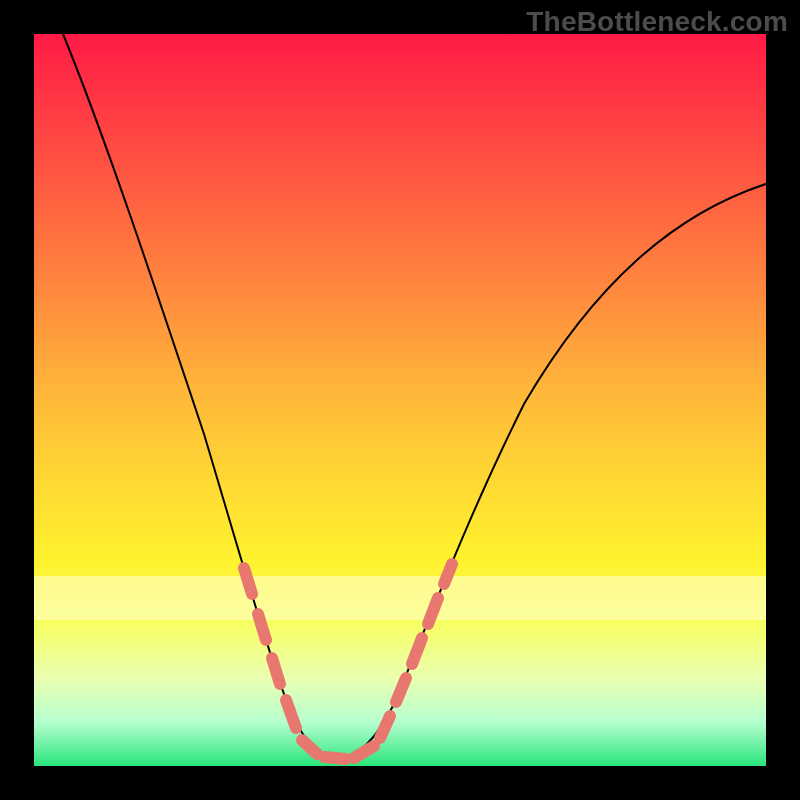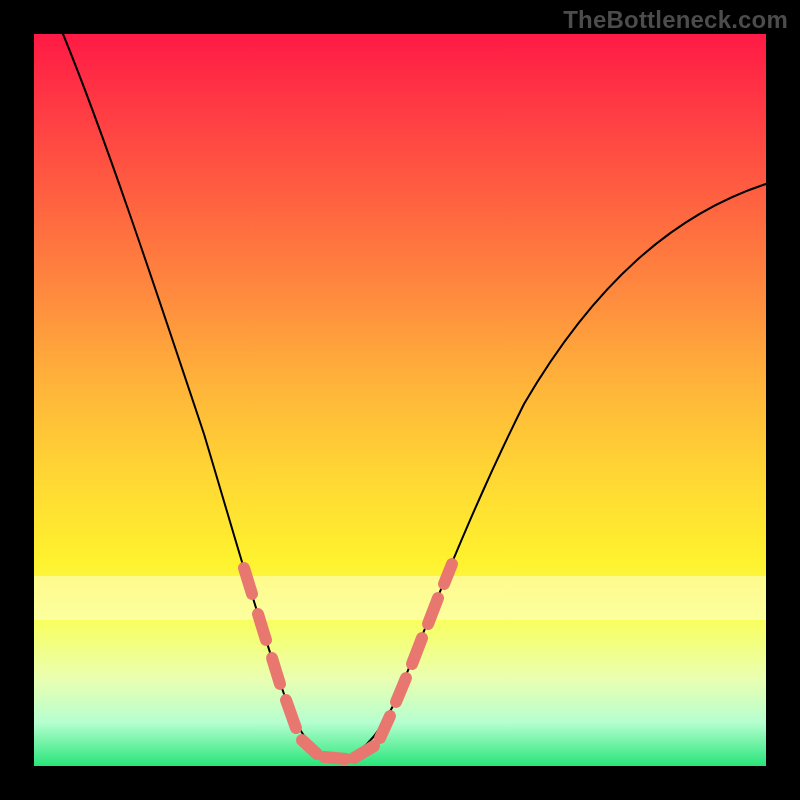--- a/index.html
+++ b/index.html
@@ -15,21 +15,21 @@
     position: relative;
     width: 800px;
     height: 800px;
     background: #000;
   }
   .watermark {
     position: absolute;
     top: 6px;
     right: 12px;
     color: #4c4c4c;
-    font-size: 24px;
+    font-size: 28px;
     font-weight: bold;
     z-index: 10;
     letter-spacing: 0.2px;
   }
   .plot-area {
     position: absolute;
     left: 34px;
     top: 34px;
     width: 732px;
     height: 732px;

